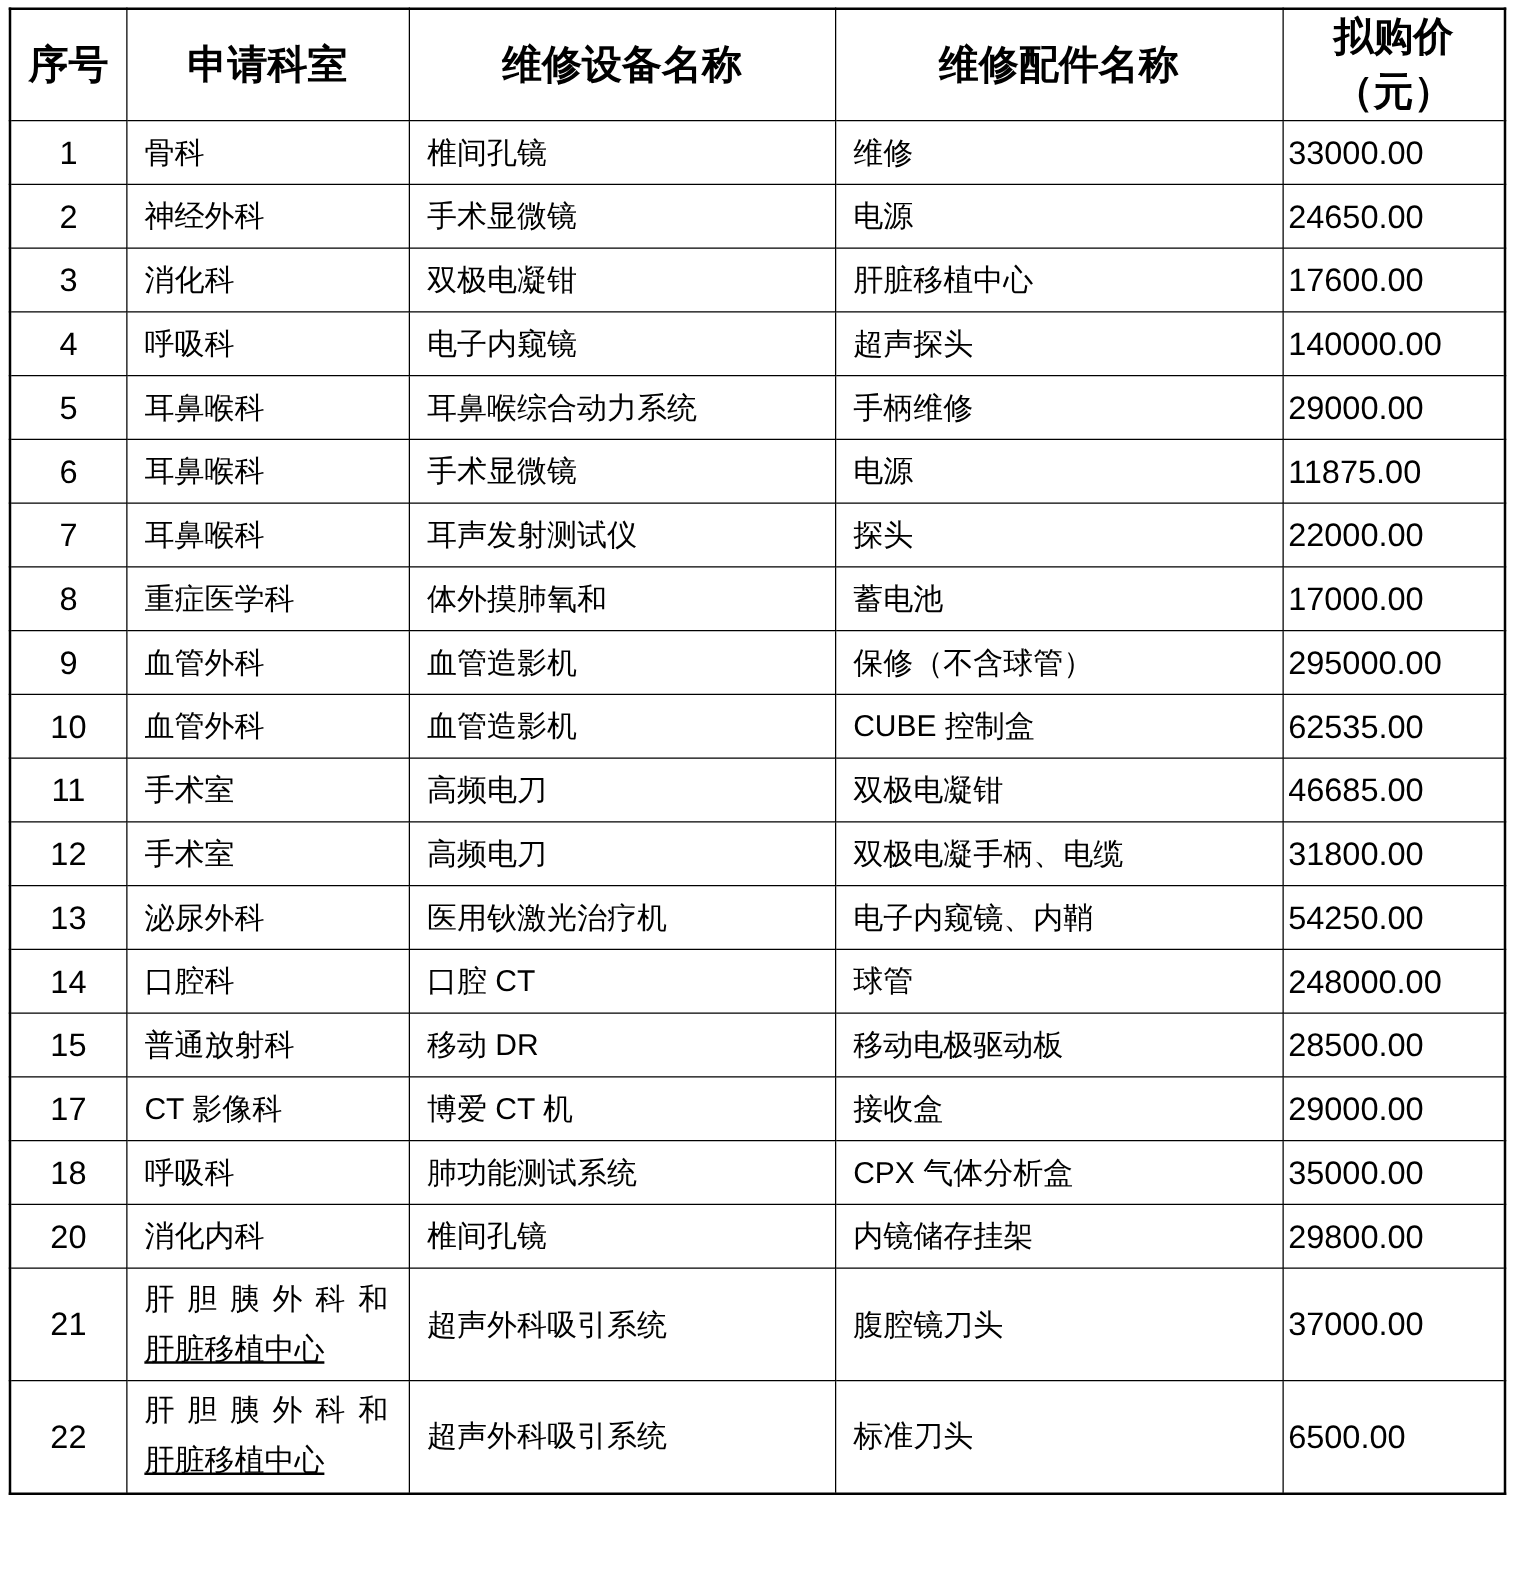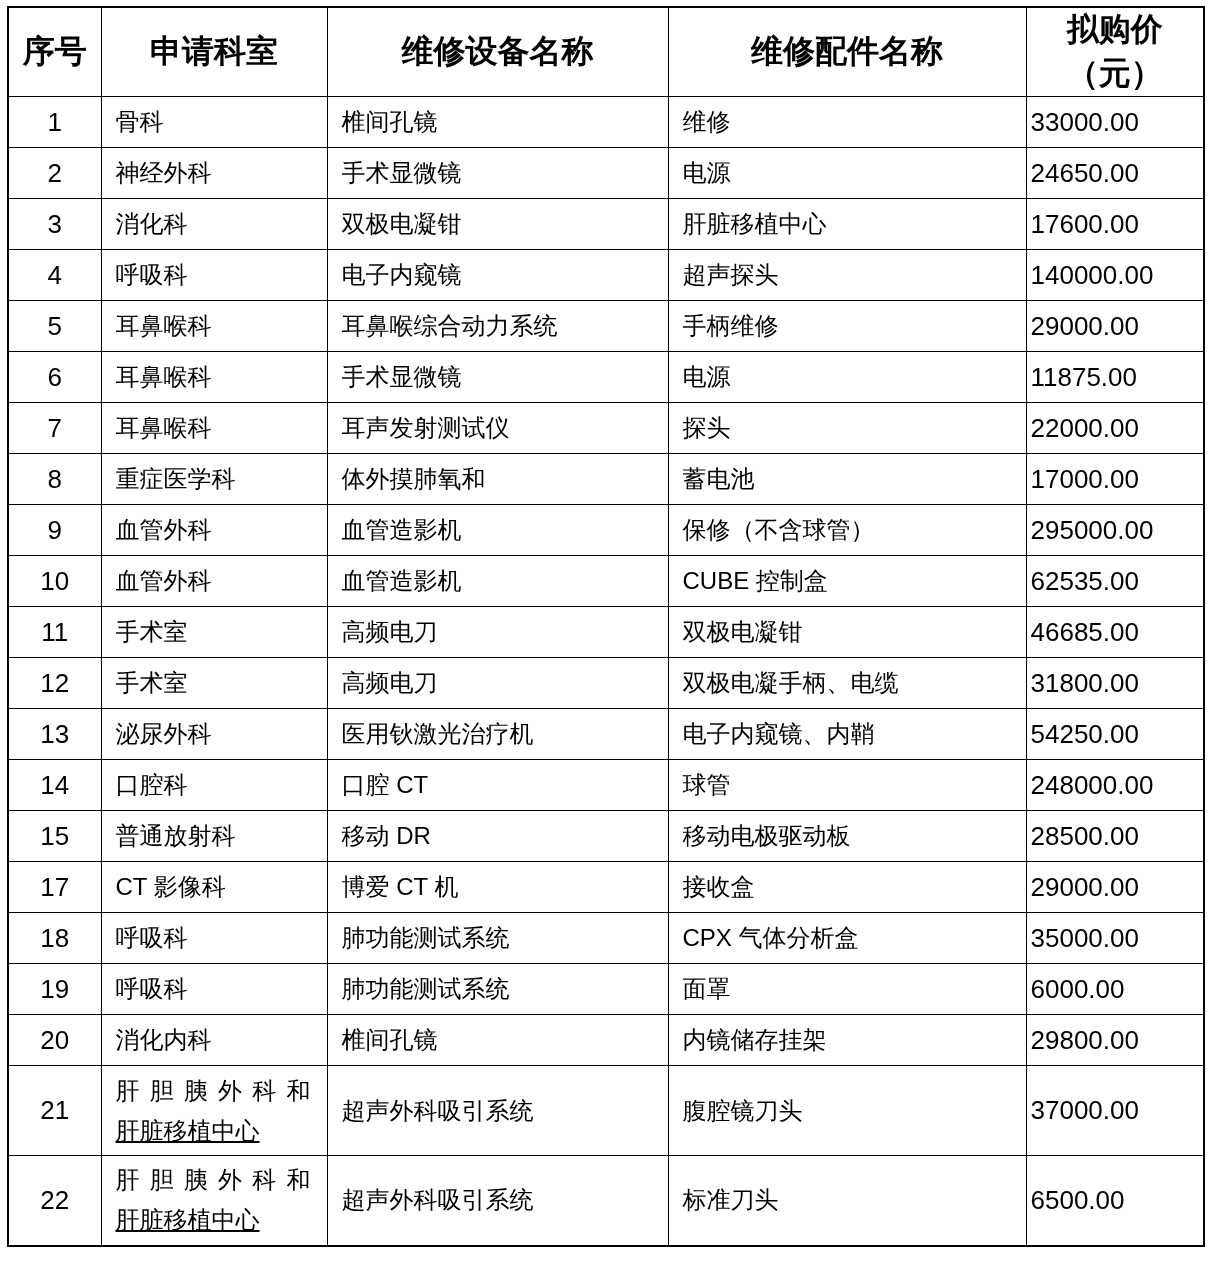--- a/index.html
+++ b/index.html
@@ -201,27 +201,20 @@
     <td class="c-price">29000.00</td>
   </tr>
         <tr>
     <td class="c-no">18</td>
     <td class="c-dept">呼吸科</td>
     <td class="c-dev">肺功能测试系统</td>
     <td class="c-part">CPX 气体分析盒</td>
     <td class="c-price">35000.00</td>
   </tr>
         <tr>
-    <td class="c-no">19</td>
-    <td class="c-dept">呼吸科</td>
-    <td class="c-dev">肺功能测试系统</td>
-    <td class="c-part">面罩</td>
-    <td class="c-price">6000.00</td>
-  </tr>
-        <tr>
     <td class="c-no">20</td>
     <td class="c-dept">消化内科</td>
     <td class="c-dev">椎间孔镜</td>
     <td class="c-part">内镜储存挂架</td>
     <td class="c-price">29800.00</td>
   </tr>
         <tr class="tall">
     <td class="c-no">21</td>
     <td class="c-dept">
             <div class="line-justified">肝胆胰外科和</div>

